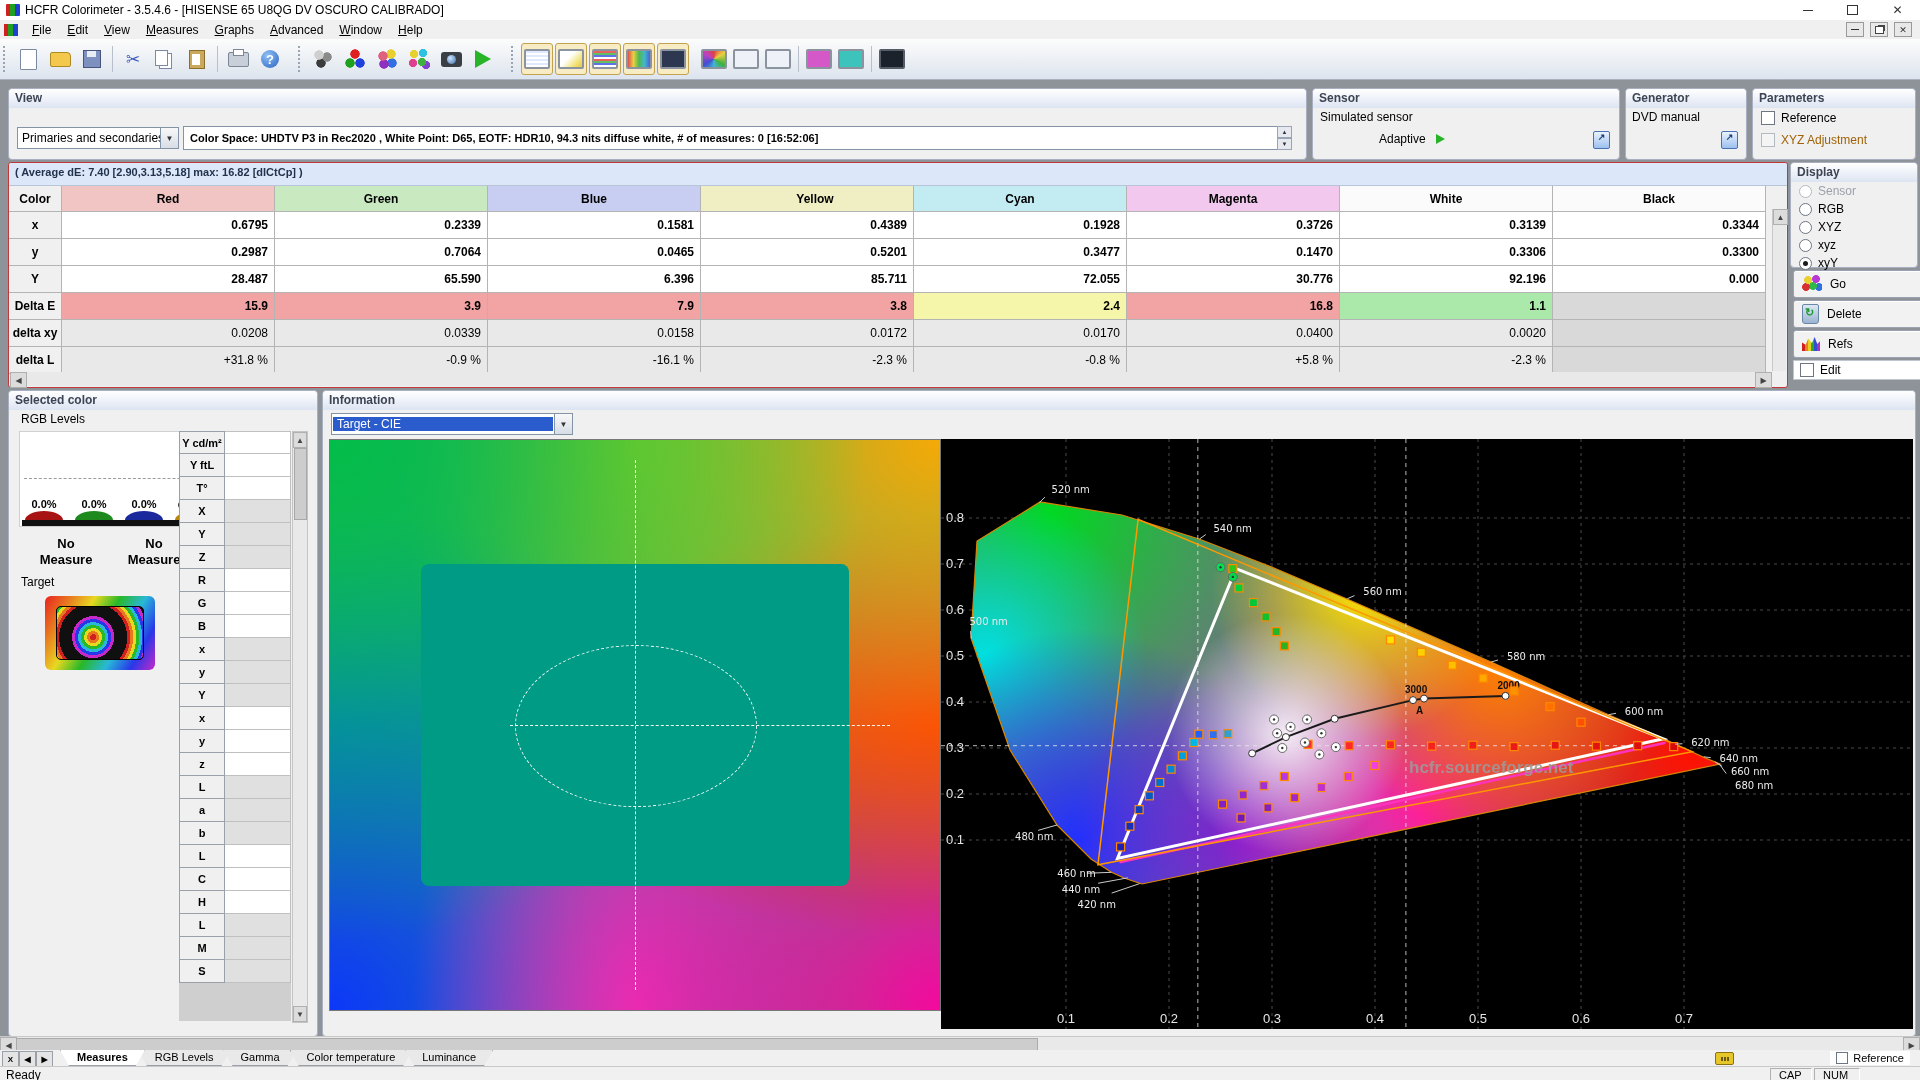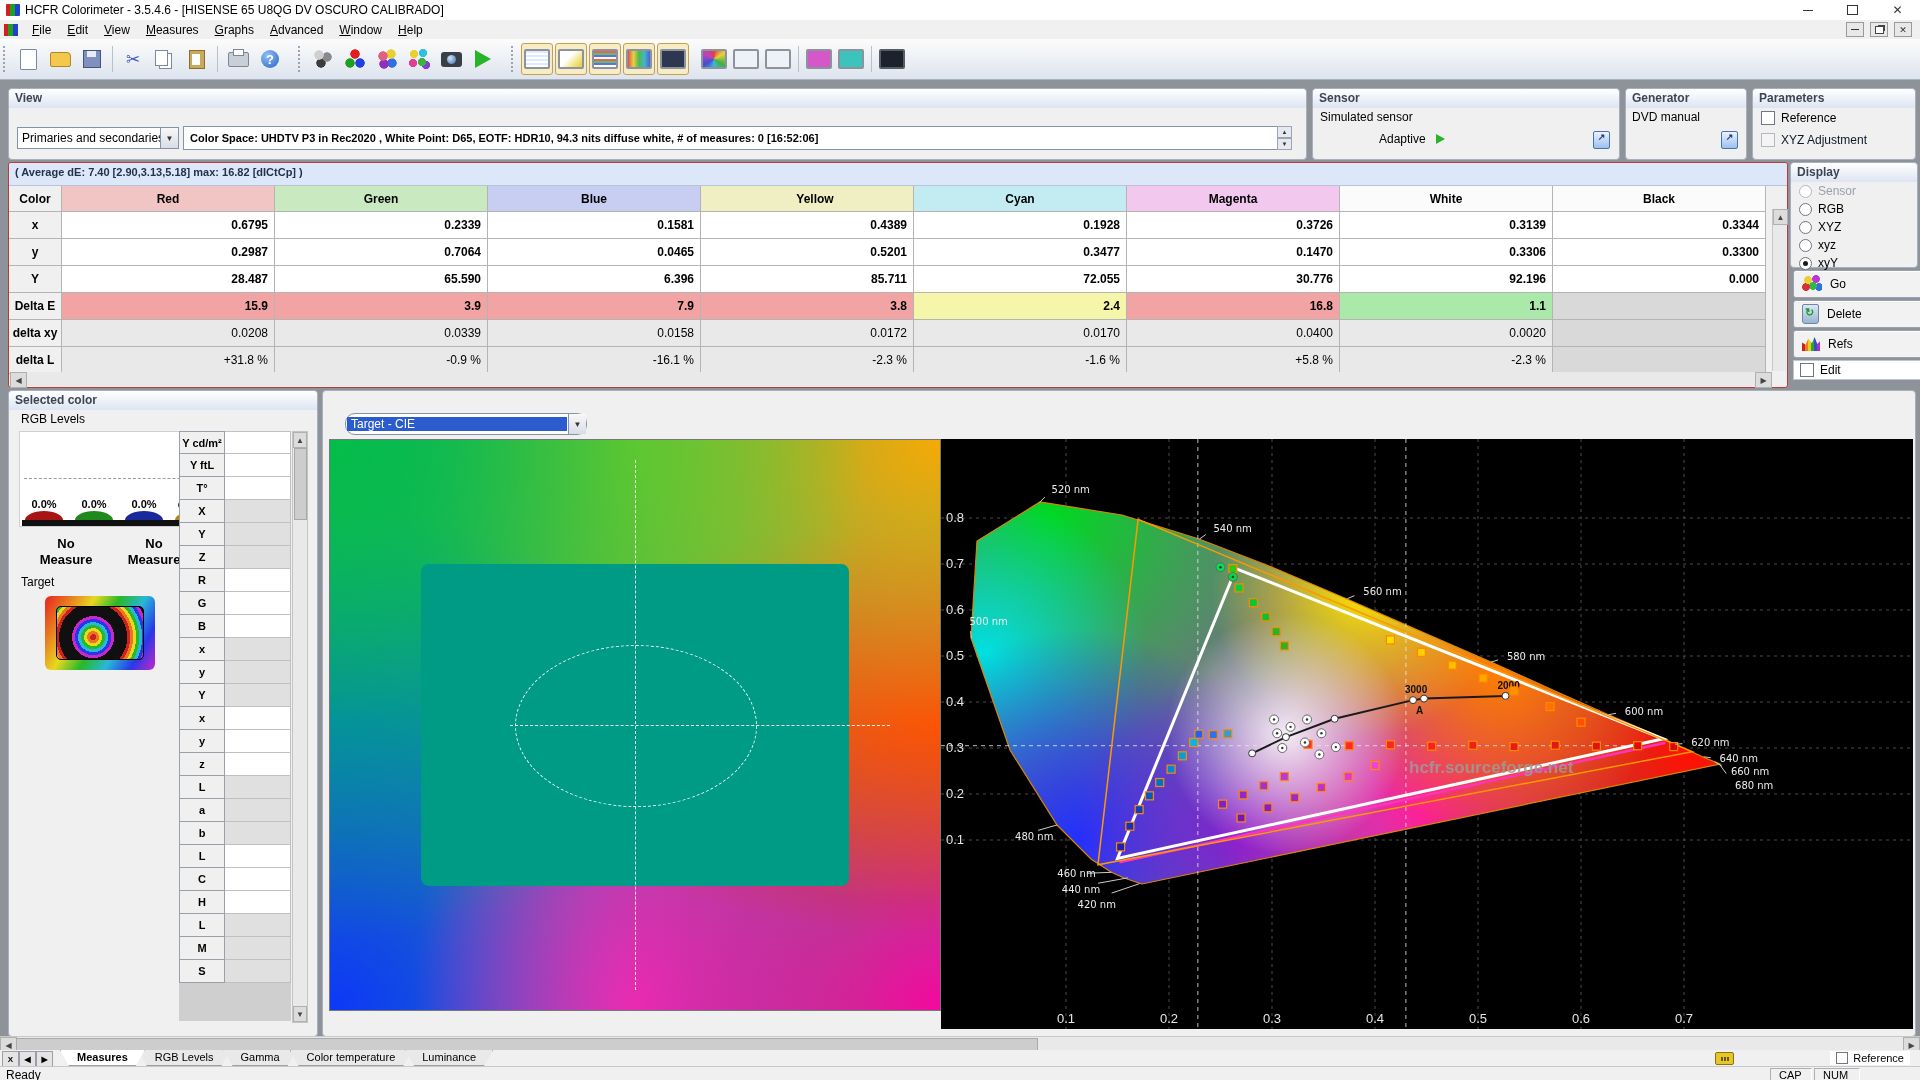--- a/index.html
+++ b/index.html
@@ -158,21 +158,21 @@
   .cm-row:first-child .cm-lab{border-top:1px solid #9aa0aa;}
   .cm-val{flex:1;border:1px solid #c0c0c0;border-left:none;border-top:none;}
   .cm-row:first-child .cm-val{border-top:1px solid #c0c0c0;}
   .cm-w{background:#fff;} .cm-g{background:#e0e0e0;}
   #cm-bottom{position:absolute;left:170px;top:592px;width:112px;height:38px;background:#cfcfcf;}
   #cm-vscroll{position:absolute;left:283px;top:40px;width:14px;height:590px;background:#e9e9e9;border:1px solid #c4c4c4;}
   #cm-vscroll .sb-btn{width:12px;}
   #cm-thumb{position:absolute;left:1px;top:16px;width:11px;height:70px;background:#cdcdcd;border:1px solid #a8a8a8;}
   
   #infopanel{left:322px;top:390px;width:1592px;height:645px;}
-  #info-combo{position:absolute;left:22px;top:22px;width:240px;border-radius:10px;}
+  #info-combo{position:absolute;left:8px;top:22px;width:240px;}
   #grad-img{position:absolute;left:6px;top:48px;width:610px;height:570px;border:1px solid #777;
       background:
        radial-gradient(at 0% 0%,rgba(0,190,70,.95),rgba(0,190,70,0) 62%),
        radial-gradient(at 50% 0%,rgba(160,210,30,.9),rgba(160,210,30,0) 55%),
        radial-gradient(at 100% 0%,rgba(255,170,0,.95),rgba(255,170,0,0) 58%),
        radial-gradient(at 100% 50%,rgba(255,30,0,.95),rgba(255,30,0,0) 52%),
        radial-gradient(at 100% 100%,rgba(255,0,160,.95),rgba(255,0,160,0) 60%),
        radial-gradient(at 50% 100%,rgba(255,60,190,.85),rgba(255,60,190,0) 52%),
        radial-gradient(at 0% 100%,rgba(10,50,255,.95),rgba(10,50,255,0) 62%),
        radial-gradient(at 0% 50%,rgba(0,160,190,.9),rgba(0,160,190,0) 52%),
@@ -361,21 +361,21 @@
     <div class="abs" style="left:6px;top:21px;">DVD manual</div>
     <div class="abs" style="left:95px;top:42px;width:15px;height:16px;background:linear-gradient(#eaf2ff,#9cc0ee);border:1px solid #4a72b0;border-radius:2px;color:#1c3c78;font-size:9px;font-weight:bold;text-align:center;">↗</div>
   </div>
 
   <div class="abs gbox" style="left:1752px;top:88px;width:162px;height:70px;">
     <div class="gbox-head">Parameters</div>
     <div class="abs" style="left:8px;top:22px;display:flex;align-items:center;gap:6px;">
       <span class="chk"></span>
       <span>Reference</span>
     </div>
-    <div class="abs" style="left:8px;top:44px;display:flex;align-items:flex-start;gap:6px;color:#0f172a;">
+    <div class="abs" style="left:8px;top:44px;display:flex;align-items:flex-start;gap:6px;color:#a16207;">
       <span class="chk dis"></span>
       <span>XYZ Adjustment</span>
     </div>
   </div>
 
   <div class="abs" id="meas-wrap">
     <div id="meas-avg">( Average dE: 7.40 [2.90,3.13,5.18] max: 16.82 [dICtCp] )</div>
     <div id="meas-table">
         <div class="mt-cell mt-head" style="background: rgb(240, 240, 240);">Color</div>
         <div class="mt-cell mt-head" style="background: rgb(242, 197, 197);">Red</div>
@@ -429,21 +429,21 @@
         <div class="mt-cell mt-val alt">0.0172</div>
         <div class="mt-cell mt-val alt">0.0170</div>
         <div class="mt-cell mt-val alt">0.0400</div>
         <div class="mt-cell mt-val alt">0.0020</div>
         <div class="mt-cell mt-val empty"></div>
         <div class="mt-cell mt-label">delta L</div>
         <div class="mt-cell mt-val alt">+31.8 %</div>
         <div class="mt-cell mt-val alt">-0.9 %</div>
         <div class="mt-cell mt-val alt">-16.1 %</div>
         <div class="mt-cell mt-val alt">-2.3 %</div>
-        <div class="mt-cell mt-val alt">-1.6 %</div>
+        <div class="mt-cell mt-val alt">-0.8 %</div>
         <div class="mt-cell mt-val alt">+5.8 %</div>
         <div class="mt-cell mt-val alt">-2.3 %</div>
         <div class="mt-cell mt-val empty"></div>
       </div>
     <div id="meas-hscroll">
       <div class="sb-btn">◀</div>
       <div style="flex:1;"></div>
       <div class="sb-btn">▶</div>
     </div>
     <div id="meas-vscroll">
@@ -631,20 +631,21 @@
       </div>
     <div id="cm-bottom"></div>
     <div id="cm-vscroll">
       <div class="sb-btn">▲</div>
       <div id="cm-thumb"></div>
       <div class="sb-btn" style="position:absolute;bottom:0;">▼</div>
     </div>
   </div>
 
   <div class="abs gbox" id="infopanel">
+    <div class="gbox-head">Information</div>
     <div class="combo sel" id="info-combo">
       <div class="cb-txt">Target - CIE</div>
       <div class="cb-btn">▼</div>
     </div>
     <div id="grad-img">
       <div id="teal-rect"></div>
       <div class="dashline-v"></div>
       <div class="dashline-h"></div>
       <div id="dash-ellipse"></div>
     </div>

